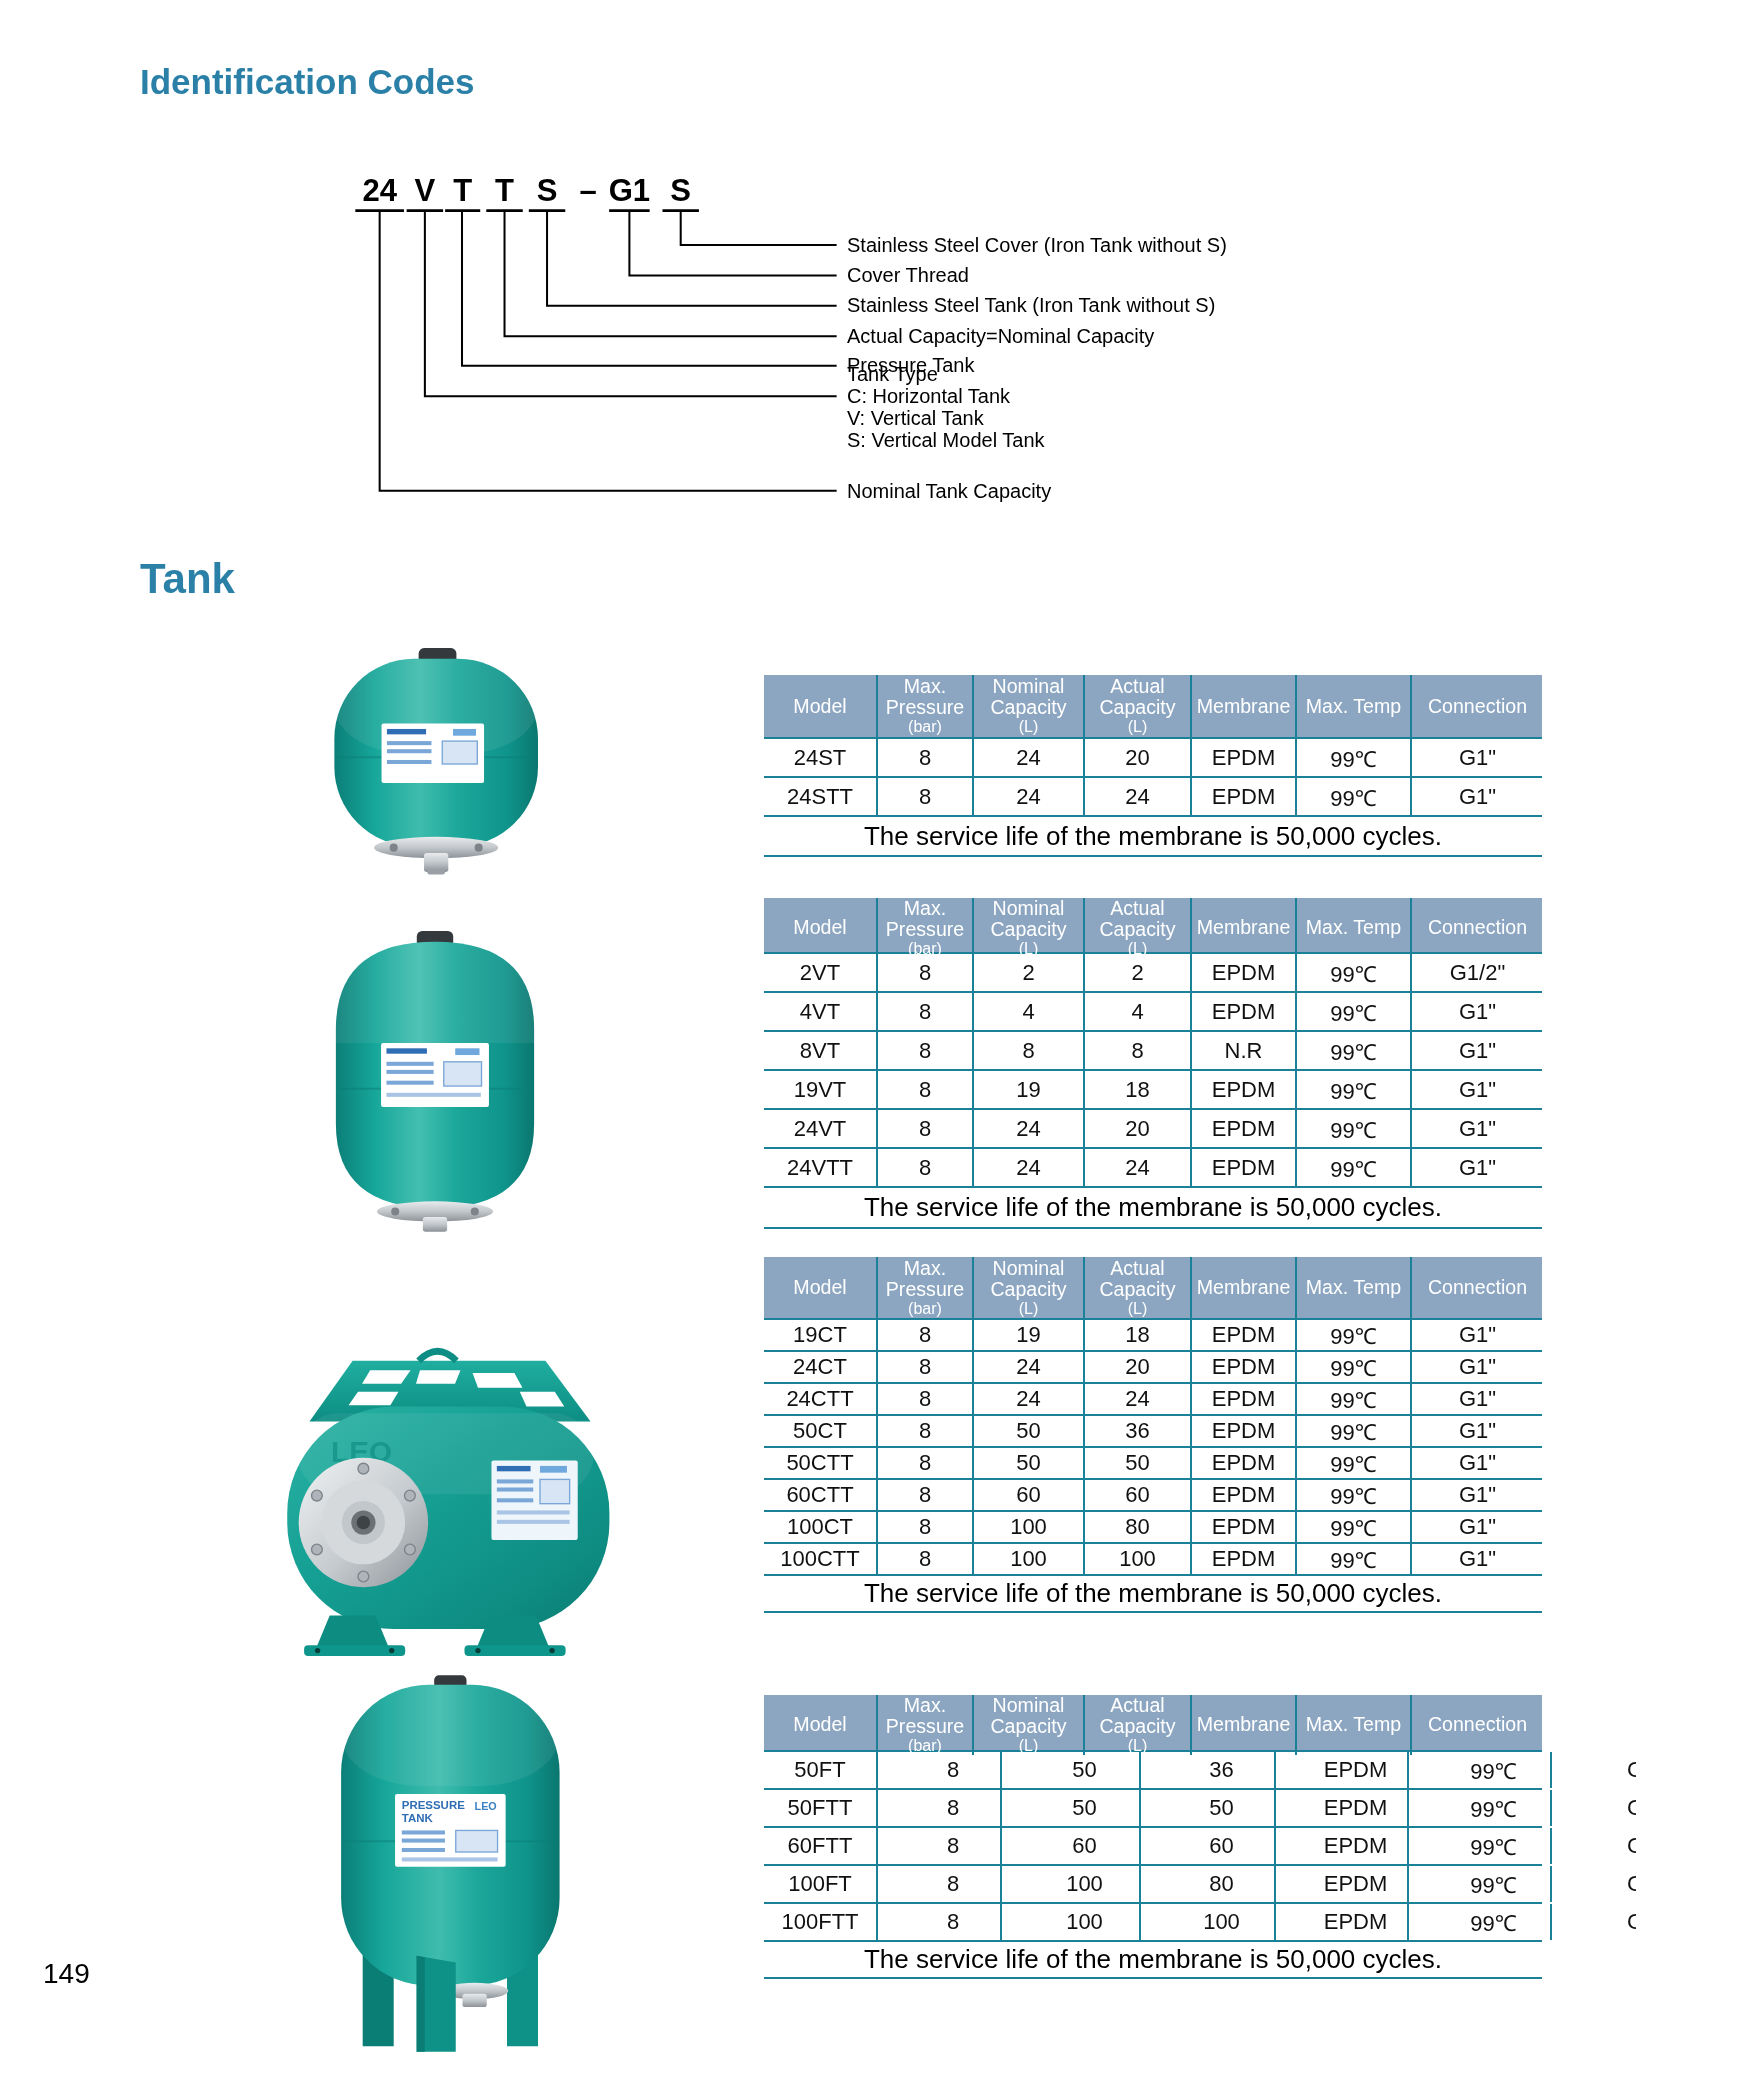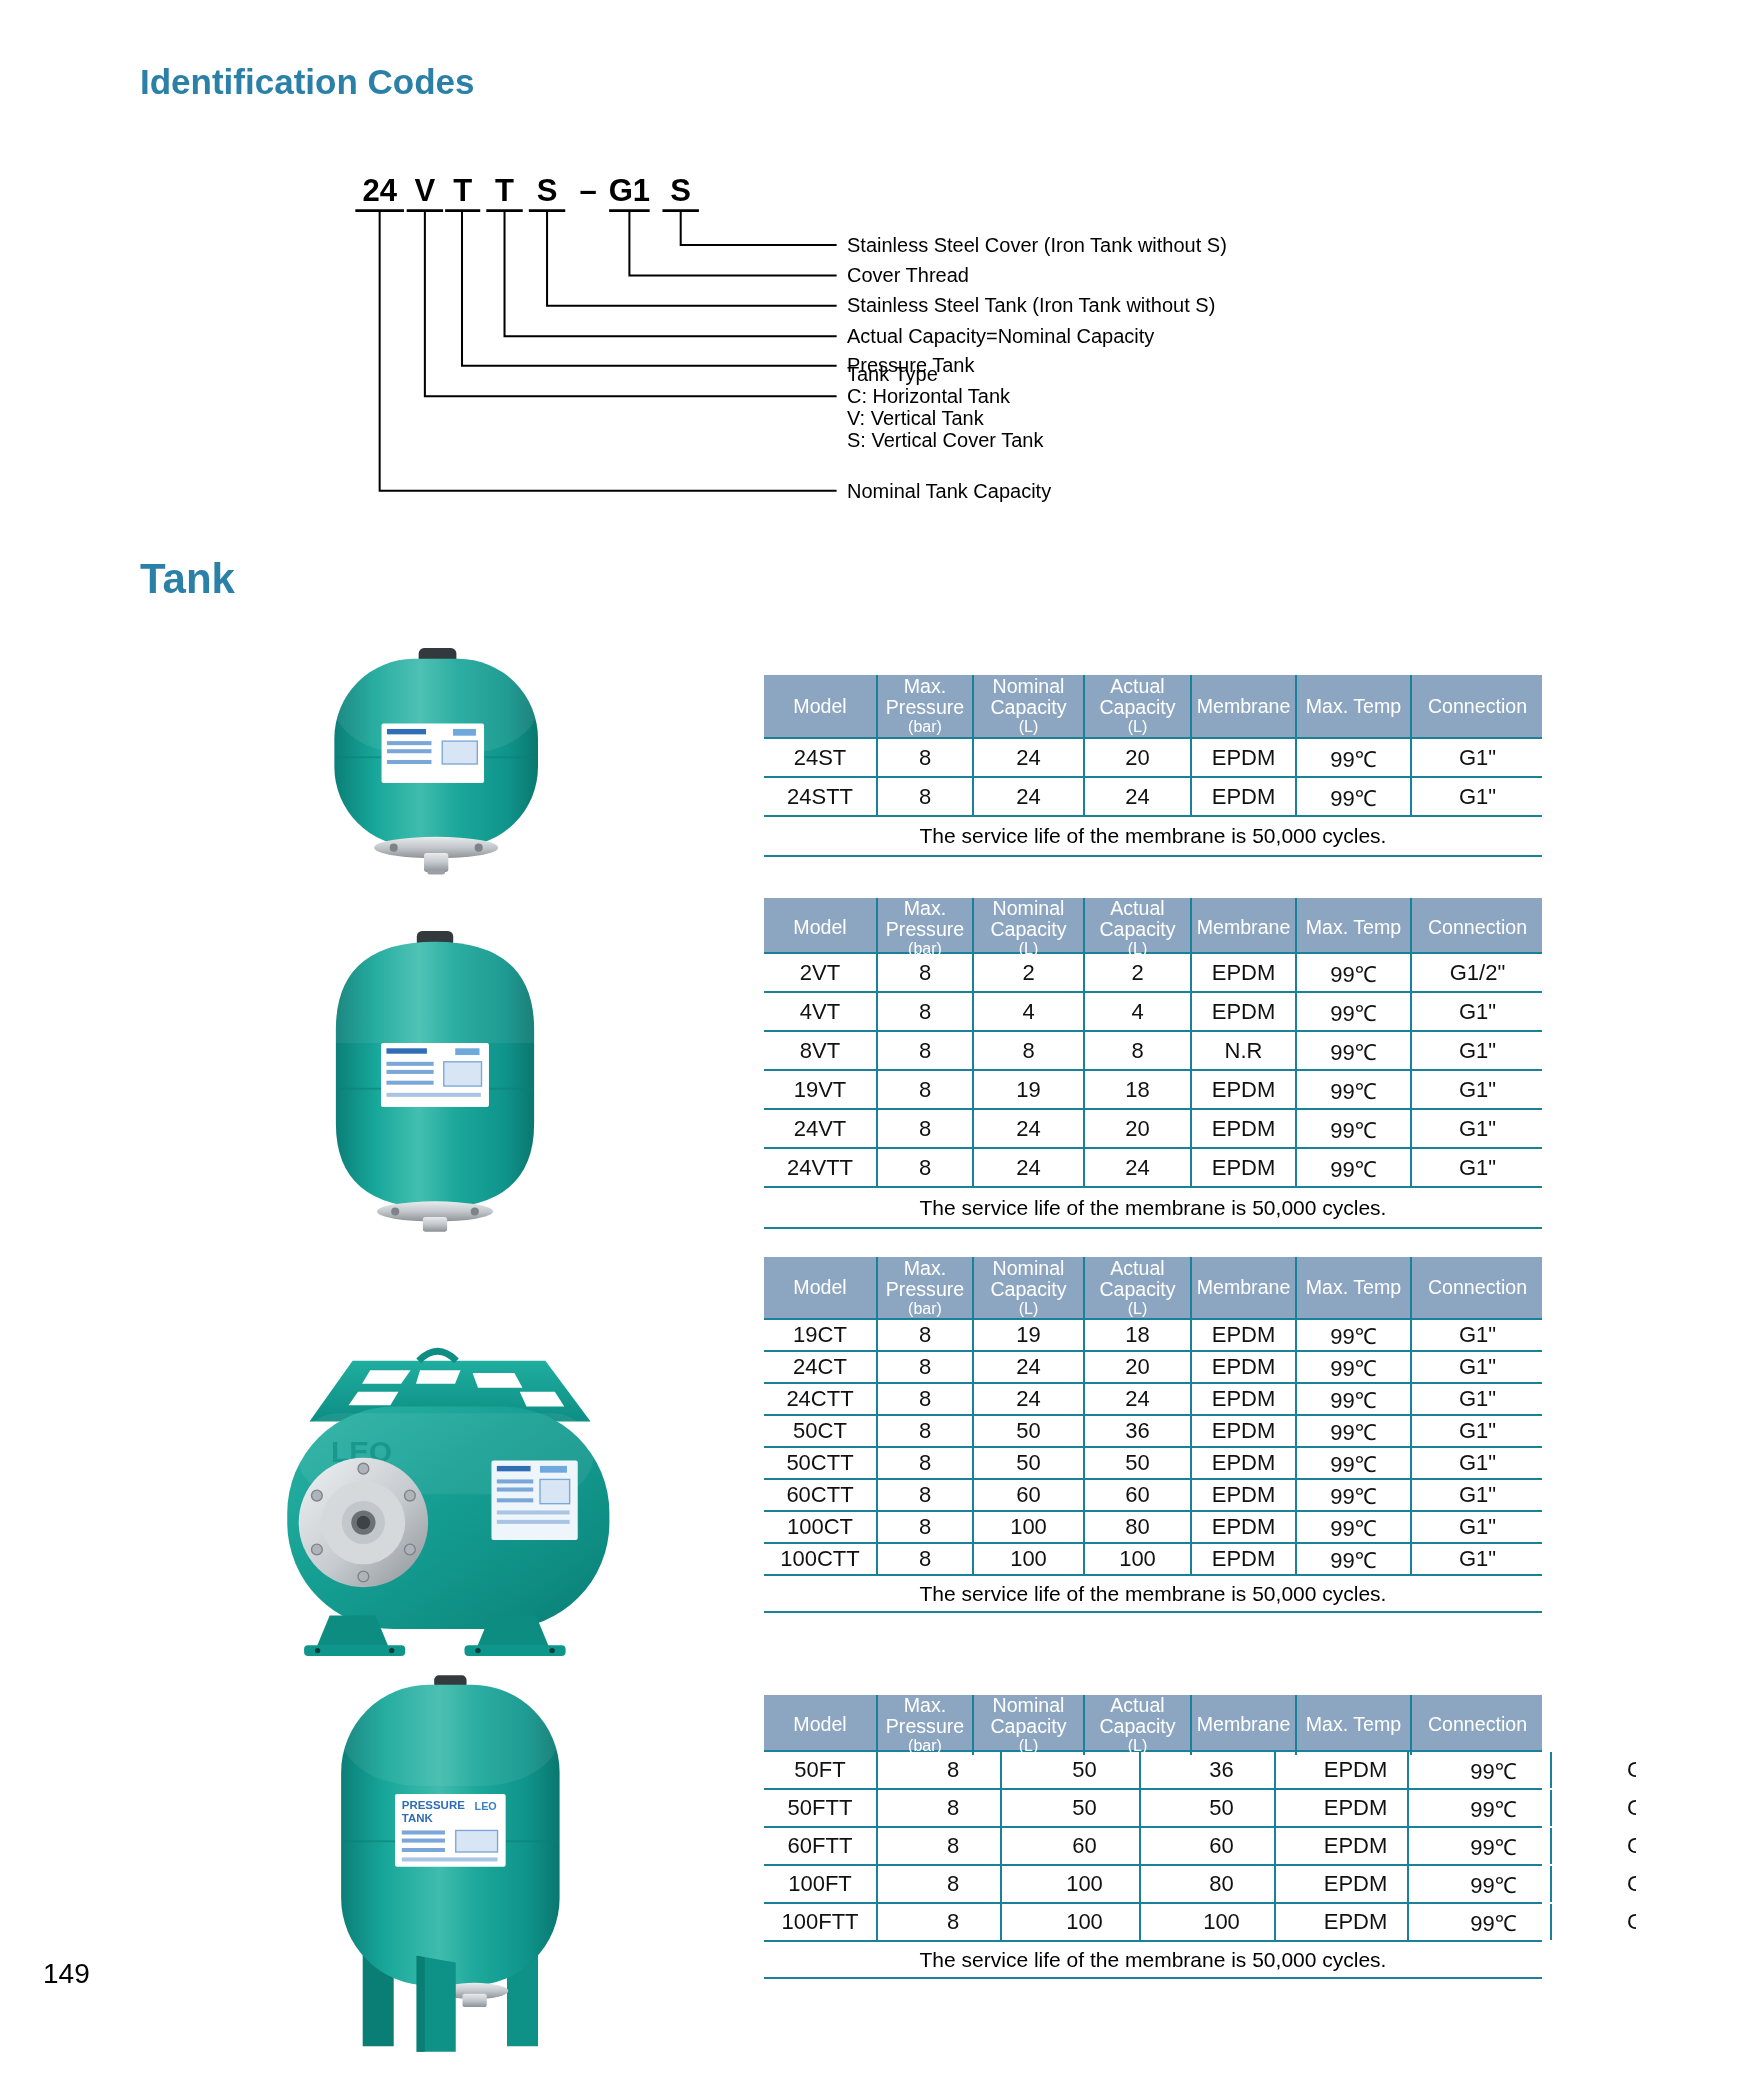--- a/index.html
+++ b/index.html
@@ -27,21 +27,21 @@
   .th-main{font-size:19.6px;line-height:21px;}
   .th-sub{font-size:16px;line-height:17.5px;}
   .tbody{border-top:2px solid var(--line);border-bottom:2px solid var(--line);}
   .tr{display:grid;grid-template-columns:var(--cols);background:#fff;}
   .tr + .tr{border-top:2px solid var(--line);}
   .td{display:flex;align-items:center;justify-content:center;
       font-size:22px;color:#111;border-right:2px solid var(--line);}
   .td:last-child{border-right:none;}
   .tfoot{display:flex;align-items:center;justify-content:center;
       border-bottom:2px solid var(--line);}
-  .tfoot-text{font-size:21px;color:#000;}
+  .tfoot-text{font-size:26px;color:#000;}
 
   #table-0 .thead{height:62px;} #table-0 .tr{height:37px;} #table-0 .tfoot{height:38px;}
   #table-1 .thead{height:54px;} #table-1 .tr{height:37px;text-align:center;} #table-1 .tfoot{height:39px;}
   #table-2 .thead{height:61px;} #table-2 .tr{height:30px;} #table-2 .tfoot{height:35px;}
   #table-3 .thead{height:55px;} #table-3 .tr{height:36px;gap:28px;} #table-3 .tfoot{height:35px;}
   #table-0{top:675px;} #table-1{top:898px;} #table-2{top:1257px;} #table-3{top:1695px;}
 
   .tank{position:absolute;}
   #page-number{position:absolute;left:43px;top:1958px;font-size:28px;color:#000;}
 </style>
@@ -85,21 +85,21 @@
 
   <div class="diag-label" style="top:234px;">Stainless Steel Cover (Iron Tank without S)</div>
   <div class="diag-label" style="top:264px;">Cover Thread</div>
   <div class="diag-label" style="top:294px;">Stainless Steel Tank (Iron Tank without S)</div>
   <div class="diag-label" style="top:325px;">Actual Capacity=Nominal Capacity</div>
   <div class="diag-label" style="top:354px;">Pressure Tank</div>
   <div class="diag-label diag-sub" style="top:363px;">
     <div>Tank Type</div>
     <div>C: Horizontal Tank</div>
     <div>V: Vertical Tank</div>
-    <div>S: Vertical Cover Tank</div>
+    <div>S: Vertical Model Tank</div>
   </div>
   <div class="diag-label" style="top:480px;">Nominal Tank Capacity</div>
 
   <div id="heading-tank" class="h1">Tank</div>
 
   <svg class="tank" style="left:314px;top:644px;" width="243" height="236" viewBox="0 0 360 350">
     <defs>
       <linearGradient id="g1b" x1="0" y1="0" x2="1" y2="0">
         <stop offset="0" stop-color="#0b7f78"></stop>
           <stop offset="0.2" stop-color="#17a79a"></stop>

